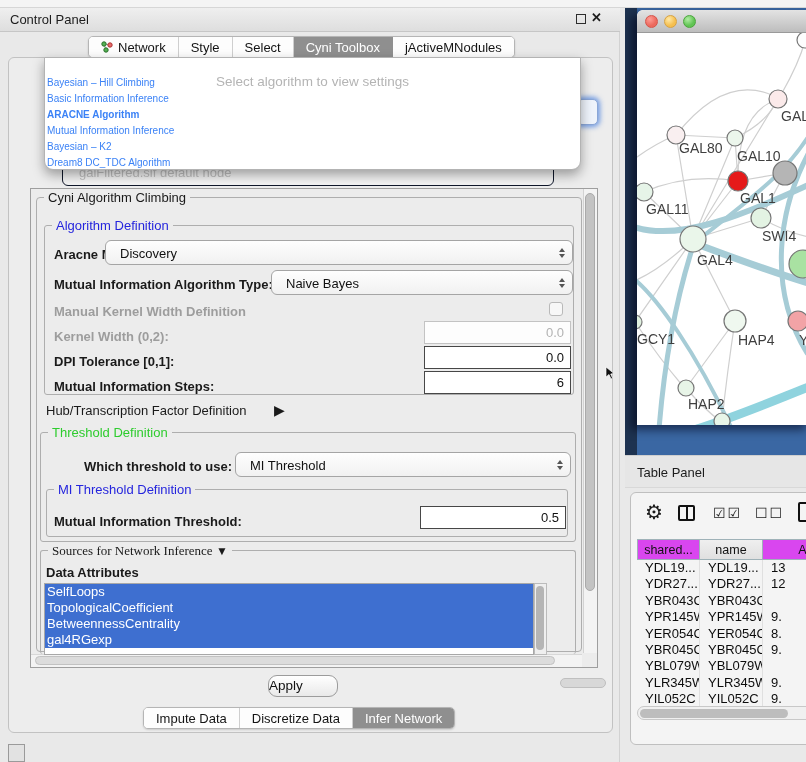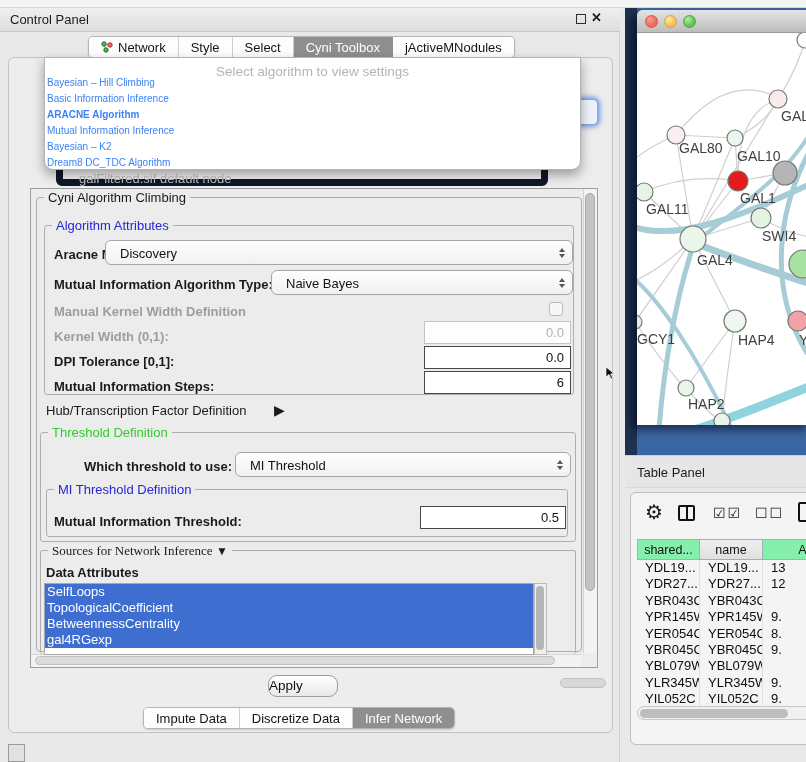--- a/index.html
+++ b/index.html
@@ -41,25 +41,25 @@
   .b { font-weight:bold; }
   .dis-t { color:#9d9d9d; }
 
   .group { position:absolute; border:1px solid #aeaeae; border-radius:3px; }
   .gtitle { position:absolute; font-size:13px; background:#ececec; padding:0 4px; white-space:nowrap; }
   .t-blue { color:#2525dd; }
   .t-green { color:#2ecc2e; }
 
   
   .dropdown { left:44px; top:49px; width:537px; height:113px; background:#fff; border:1px solid #b3b3b3; border-radius:0 0 9px 9px; box-shadow:0 5px 12px rgba(0,0,0,.35); z-index:30; }
-  .dd-header { height:17px; text-align:center; font-size:13.5px; color:#b4b4b4; padding-top:6px; }
+  .dd-header { height:17px; text-align:center; font-size:13.5px; color:#b4b4b4; padding-top:16px; }
   .dd-item { height:16px; line-height:16px; padding-left:2px; font-size:10px; color:#3b82f6; white-space:nowrap; }
   .dd-item.bold { font-weight:bold; }
 
-  .net-combo { left:56px; top:152px; width:492px; height:26px; border:7px solid #0f172a; border-radius:6px; background:#f3f3f3; z-index:5;text-decoration:underline; }
+  .net-combo { left:62px; top:152px; width:492px; height:26px; border:1px solid #0f172a; border-radius:6px; background:#f3f3f3; z-index:5;text-decoration:underline; }
   .net-combo span { position:absolute; left:16px; top:4px; font-size:13px; color:#c0c0c0; }
   .blue-frag { left:577px; top:91px; width:21px; height:26px; border:1px solid #8aa6d6; border-radius:5px; background:#eef3fb; box-shadow:0 0 5px 2px rgba(90,140,225,.85); z-index:5; }
 
   
   .pane { left:30px; top:180px; width:568px; height:480px; background:#ececec; border:1px solid #9e9e9e; }
   .vtrack { left:583px; top:181px; width:14px; height:464px; background:#f3f3f3; border-left:1px solid #d2d2d2; }
   .vthumb { left:585px; top:185px; width:10px; height:398px; background:#c3c3c3; border:1px solid #aaa; border-radius:5px; }
   .htrack { left:31px; top:646px; width:551px; height:13px; background:#f3f3f3; border-top:1px solid #d8d8d8; }
   .hthumb { left:35px; top:648px; width:520px; height:9px; background:#dcdcdc; border:1px solid #c2c2c2; border-radius:5px; }
 
@@ -90,21 +90,21 @@
   .tool { position:absolute; color:#1a1a1a; }
   .gear { left:14px; top:7px; font-size:20px; }
   .split-icon { left:47px; top:12px; width:17px; height:16px; border:2px solid #111; border-radius:2px; }
   .split-icon::after { content:""; position:absolute; left:5.5px; top:0; width:2px; height:12px; background:#111; }
   .cboxes { top:12px; font-size:14px; letter-spacing:2px; }
   .doc-icon { left:167px; top:9px; width:18px; height:20px; border:2px solid #111; border-radius:2px; background:#f4f4f4; }
   .tbl { left:6px; top:46px; width:210px; }
   .trow { display:flex; }
   .th { height:21px; line-height:21px; text-align:center; font-size:12.5px; color:#111; border:1px solid #9fb2b8; border-left:none; background:linear-gradient(#efefef,#e0e0e0); }
   .th:first-child { border-left:1px solid #9fb2b8; }
-  .th.hl { background:#86efac;text-align:center; }
+  .th.hl { background:#d946ef;text-align:center; }
   .td { height:16.4px; line-height:16.4px; font-size:13px; color:#0d0d0d; padding-left:8px; border-right:1px solid #e0e0e0; white-space:nowrap; overflow:hidden; }
   .tbl-htrack { left:6px; top:213px; width:176px; height:14px; background:#f0f0f0; border:1px solid #c8c8c8; border-radius:7px; }
   .tbl-hthumb { left:2px; top:1.5px; width:148px; height:9px; background:#bdbdbd; border-radius:5px; position:absolute; }
 
   .grip-box { left:8px; top:744px; width:17px; height:18px; border:1px solid #9a9a9a; background:#e2e2e2; }
   .cursor { left:605px; top:366px; z-index:40; }
   .nicon { flex:0 0 auto; }
 </style>
 </head>
 <body>
@@ -166,21 +166,21 @@
     <div class="abs pane"></div>
     <div class="abs vtrack"></div>
     <div class="abs vthumb"></div>
     <div class="abs htrack"></div>
     <div class="abs hthumb"></div>
 
     <div class="abs group" style="left:36px; top:189px; width:546px; height:455px; border-radius:4px;"></div>
     <span class="gtitle" style="left:44px; top:182px; color:#1a1a1a;">Cyni Algorithm Climbing</span>
 
     <div class="abs group" style="left:44px; top:217px; width:530px; height:170px;"></div>
-    <span class="gtitle t-blue" style="left:52px; top:210px;">Algorithm Attributes</span>
+    <span class="gtitle t-blue" style="left:52px; top:210px;">Algorithm Definition</span>
 
     <span class="lbl b" style="left:54px; top:239px;">Aracne Mode:</span>
     <div class="combo" style="left:105px; top:232px; width:468px; height:25px;">
       <span class="ctext">Discovery</span>
       <span class="spin">
           <span class="ar up"></span>
           <span class="ar dn"></span>
         </span>
     </div>
 
@@ -189,21 +189,21 @@
       <span class="ctext">Naive Bayes</span>
       <span class="spin">
           <span class="ar up"></span>
           <span class="ar dn"></span>
         </span>
     </div>
 
     <span class="lbl b dis-t" style="left:54px; top:296px;">Manual Kernel Width Definition</span>
     <div class="chk" style="left:549px; top:294px;"></div>
 
-    <span class="lbl b dis-t" style="left:54px; top:321px;">Kernel Width (0,1):</span>
+    <span class="lbl b dis-t" style="left:54px; top:321px;">Kernel Width (0,2):</span>
     <div class="field dis" style="left:424px; top:313px; width:147px; height:23px;">0.0</div>
 
     <span class="lbl b" style="left:54px; top:346px;">DPI Tolerance [0,1]:</span>
     <div class="field" style="left:424px; top:338px; width:147px; height:23px;">0.0</div>
 
     <span class="lbl b" style="left:54px; top:371px;">Mutual Information Steps:</span>
     <div class="field" style="left:424px; top:363px; width:147px; height:23px;">6</div>
 
     <span class="lbl" style="left:46px; top:395px;">Hub/Transcription Factor Definition</span>
     <span class="lbl" style="left:274px; top:394px; font-size:14px;">▶</span>

